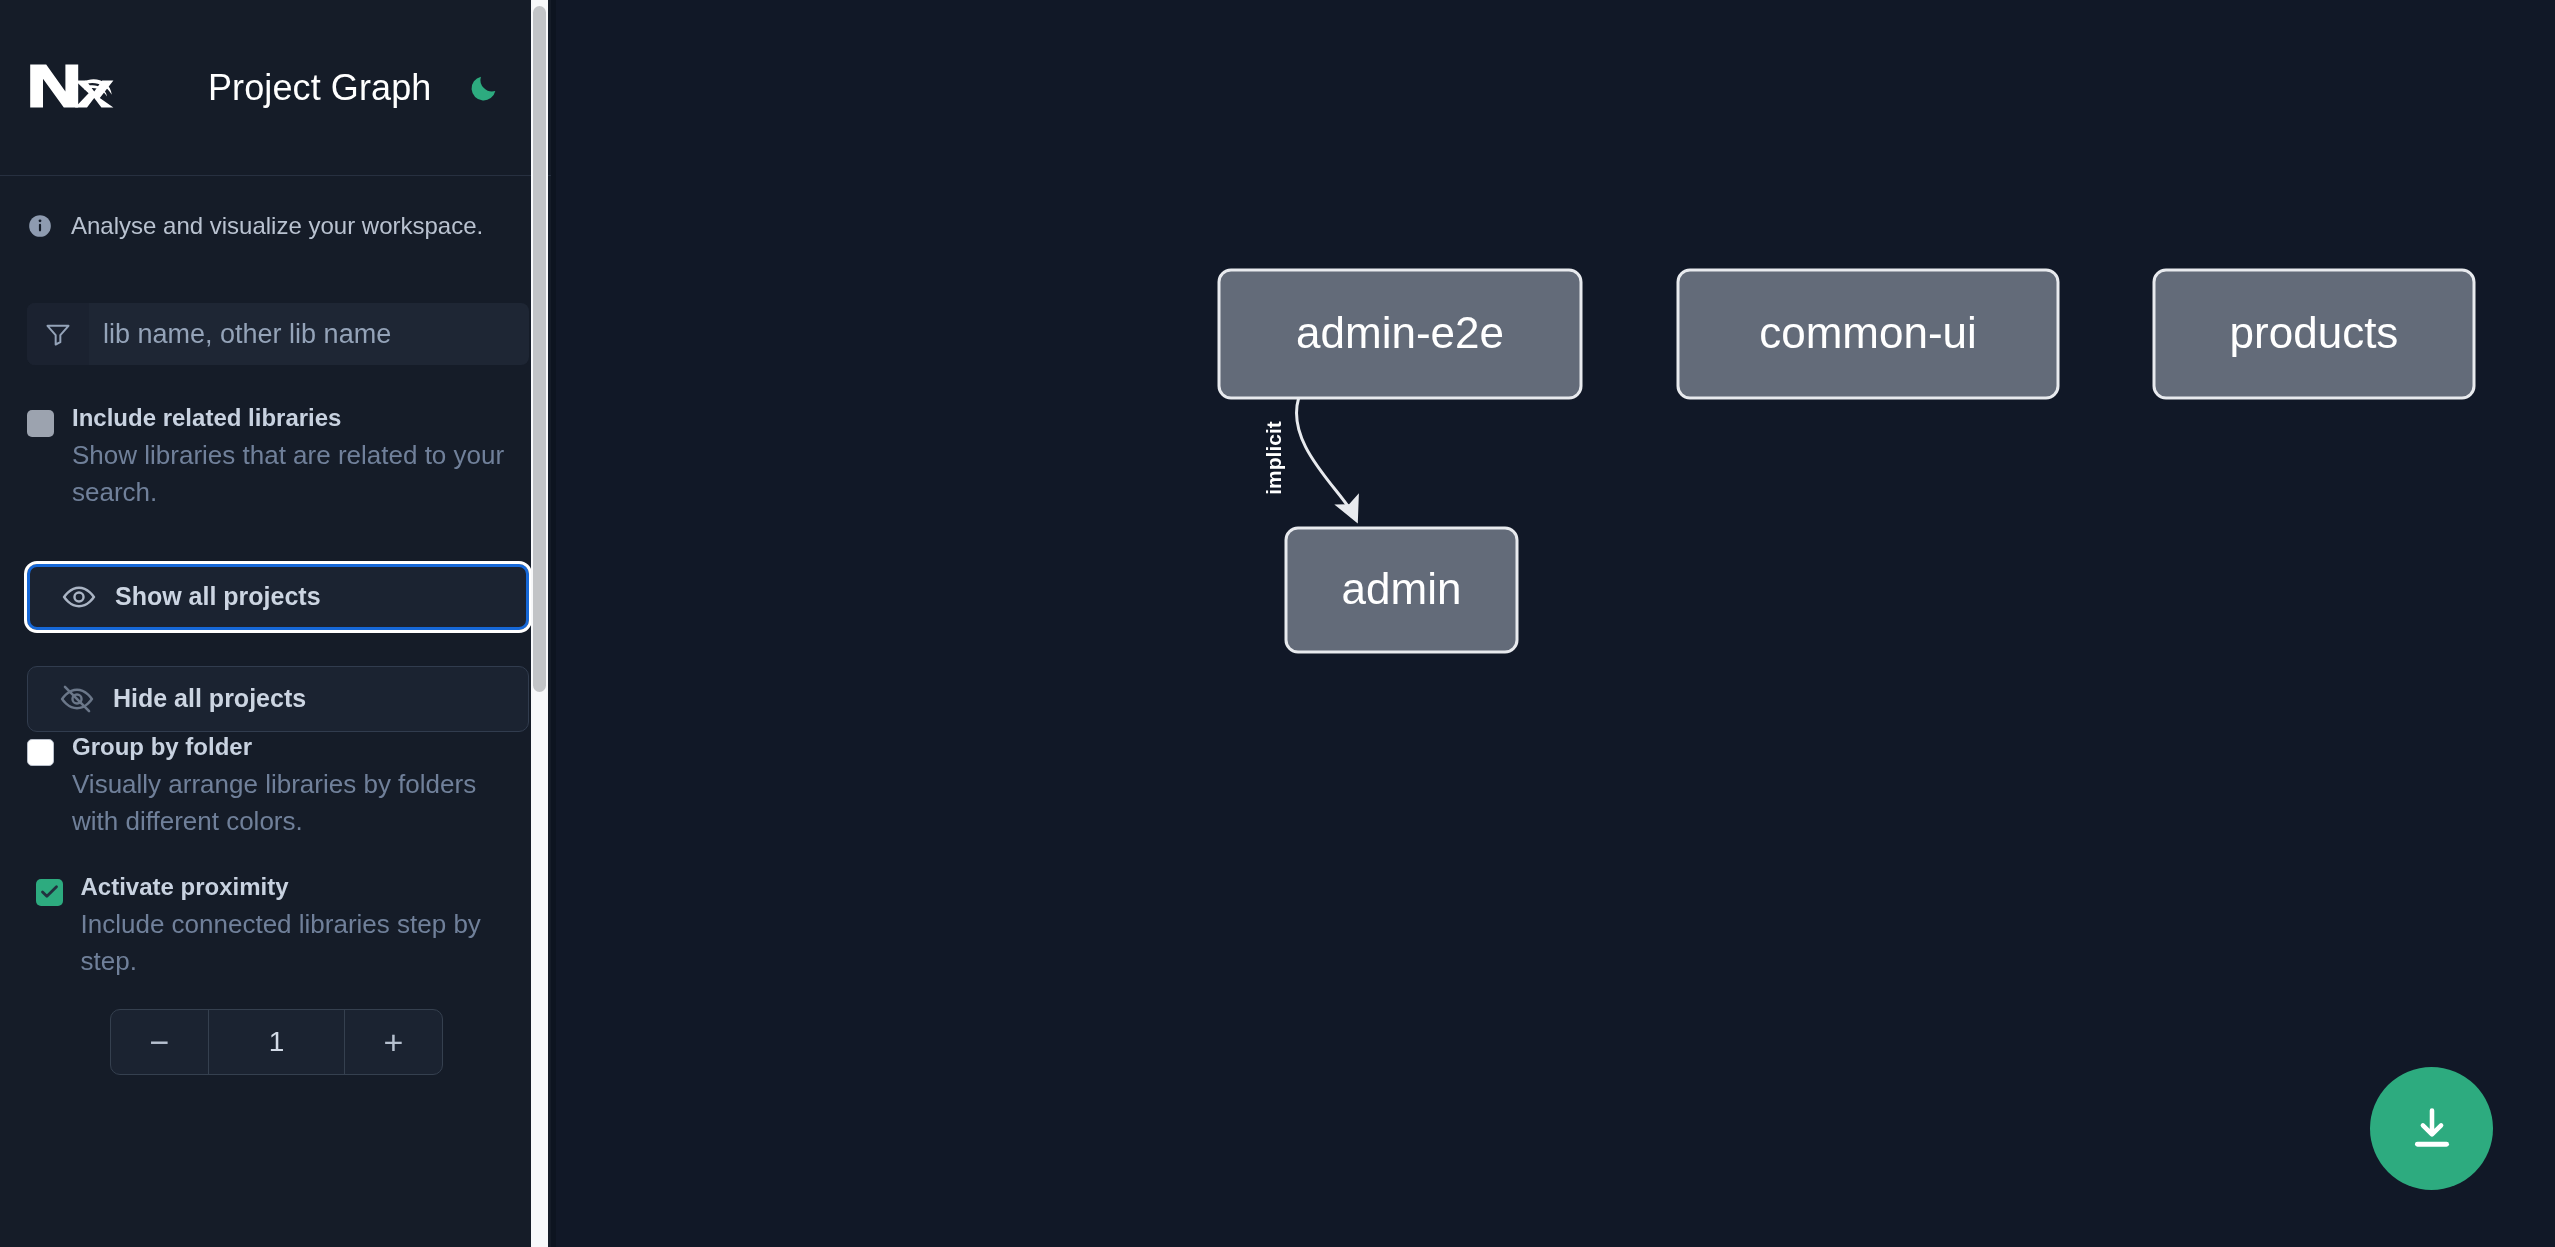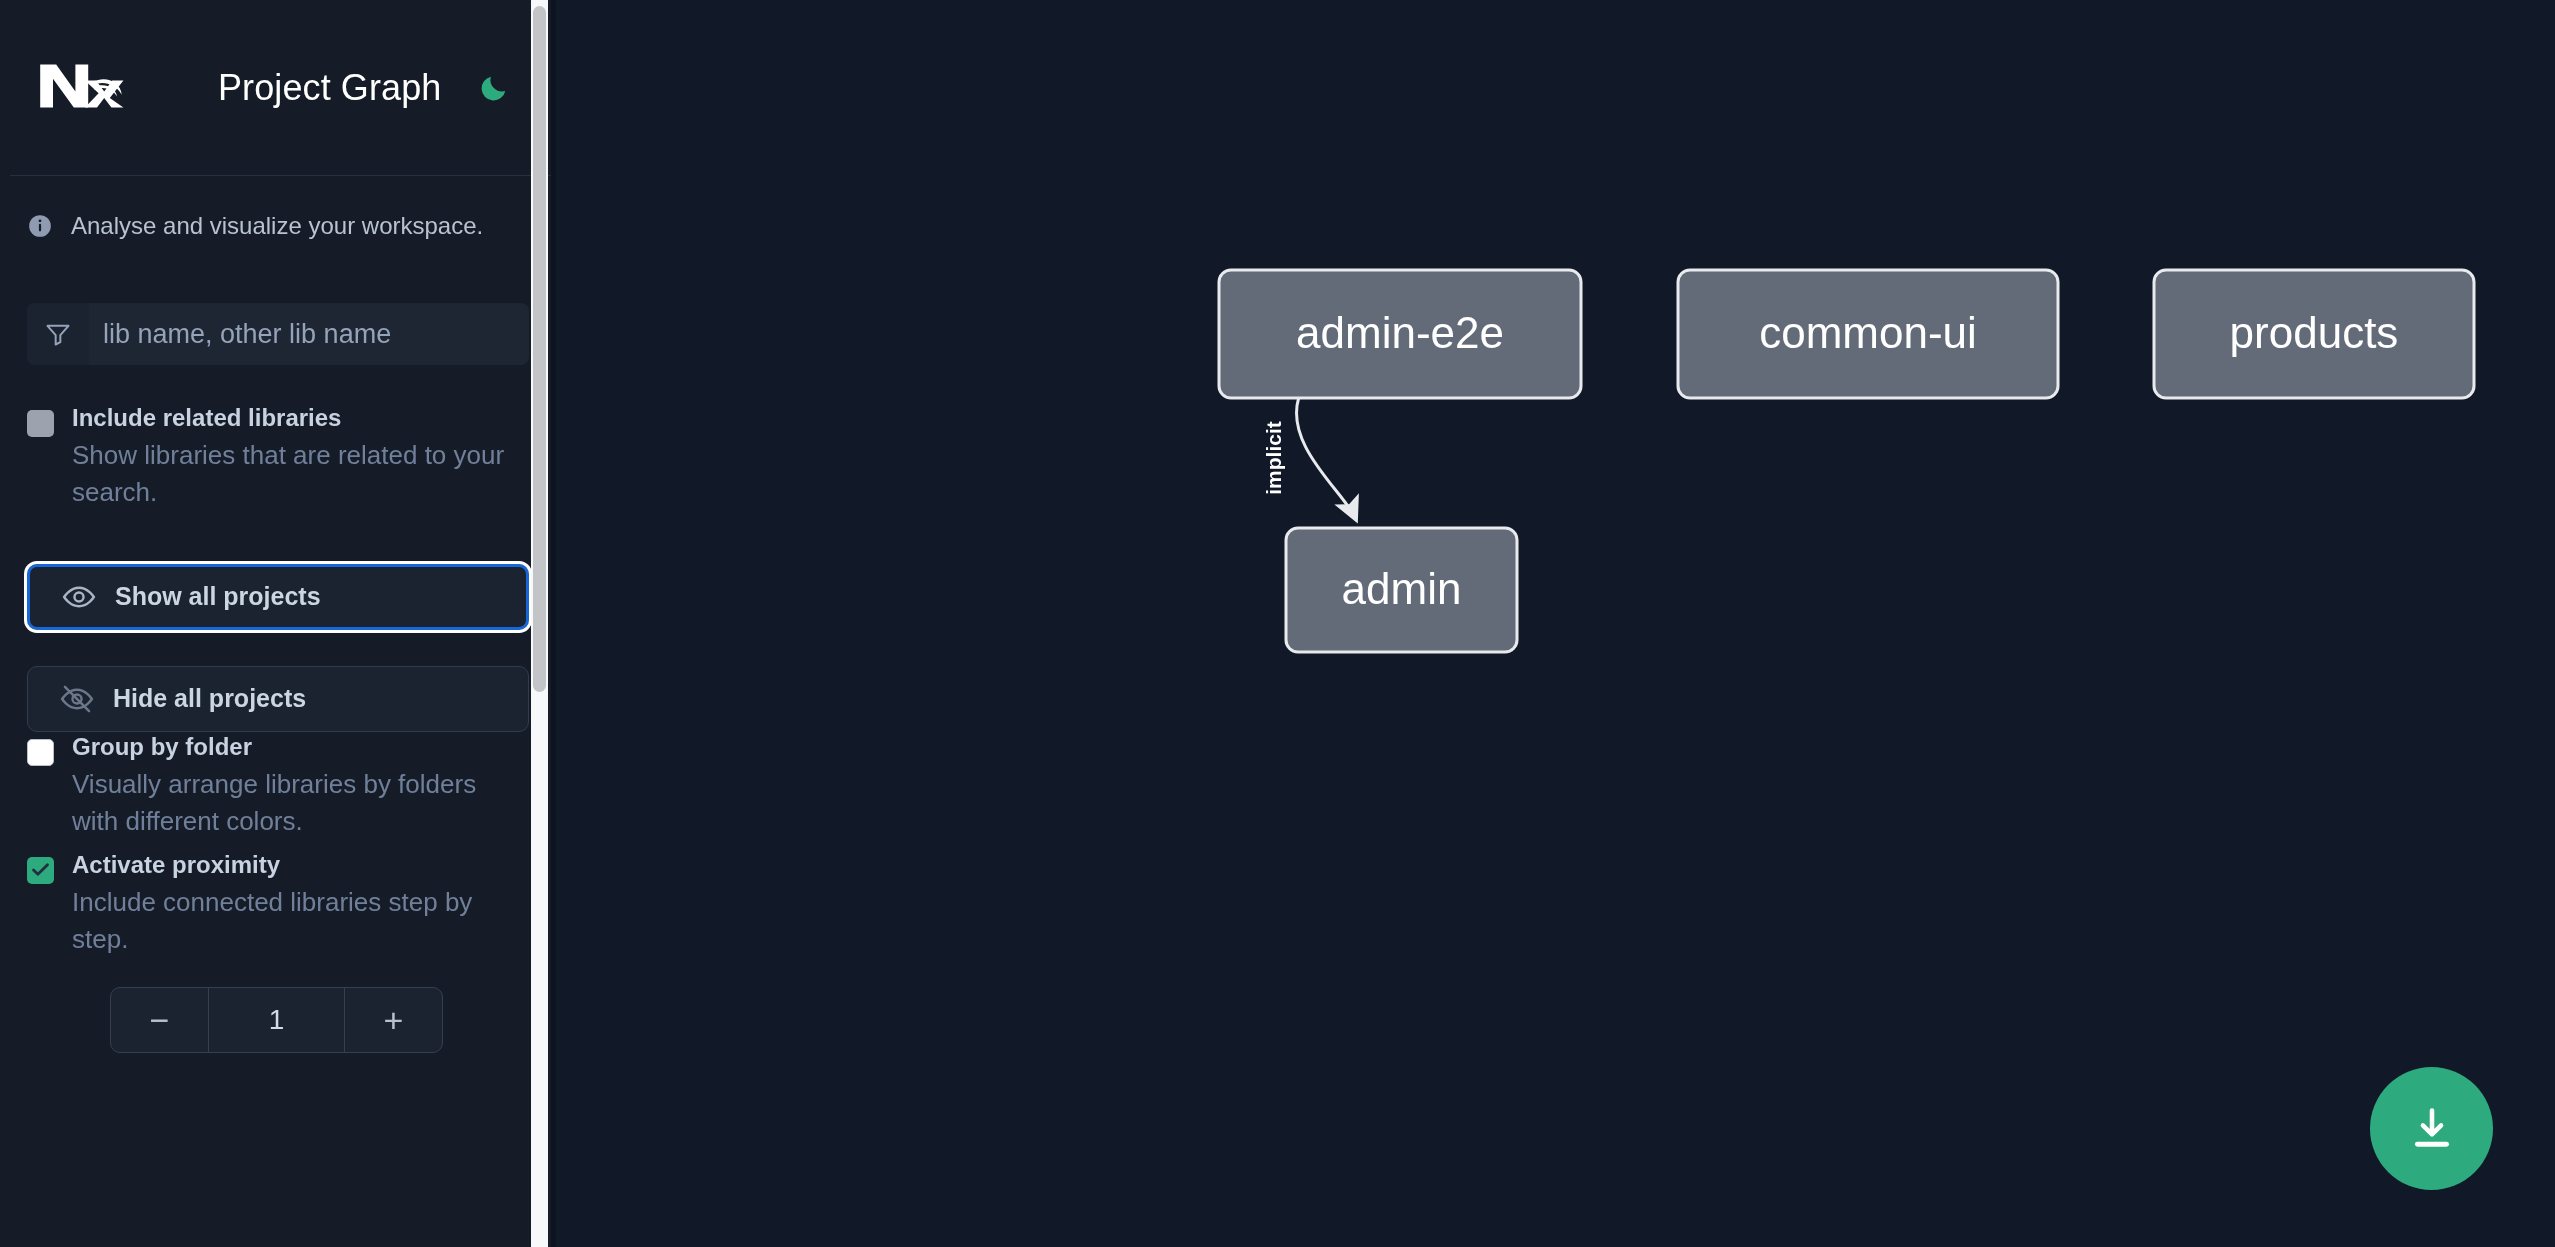--- a/index.html
+++ b/index.html
@@ -35,21 +35,20 @@
     width: 556px;
   }
 
   
   .sb-header {
     height: 176px;
     display: flex;
     align-items: center;
     padding-left: 27px;
     border-bottom: 1px solid #273040;
-    margin-left: 10px;
   }
   .nx-logo {
     width: 96px;
     height: 60px;
     flex: 0 0 96px;
     display: block;
   }
   .app-title {
     font-size: 36px;
     font-weight: 500;
@@ -121,21 +120,21 @@
   .sb-filter-input::placeholder { color: #94a3b8; opacity: 1; }
 
   
   .cb-row {
     display: flex;
     padding: 0 27px;
     gap: 18px;
   }
   .cb-row.related { margin-top: 38px; }
   .cb-row.group   { }
-  .cb-row.prox    { margin-top: 10px; }
+  .cb-row.prox    { margin-top: 32px; justify-content: center; }
 
   .cb-box {
     width: 27px;
     height: 27px;
     flex: 0 0 27px;
     border-radius: 5px;
     margin-top: 7px;
     position: relative;
     cursor: pointer;
   }

